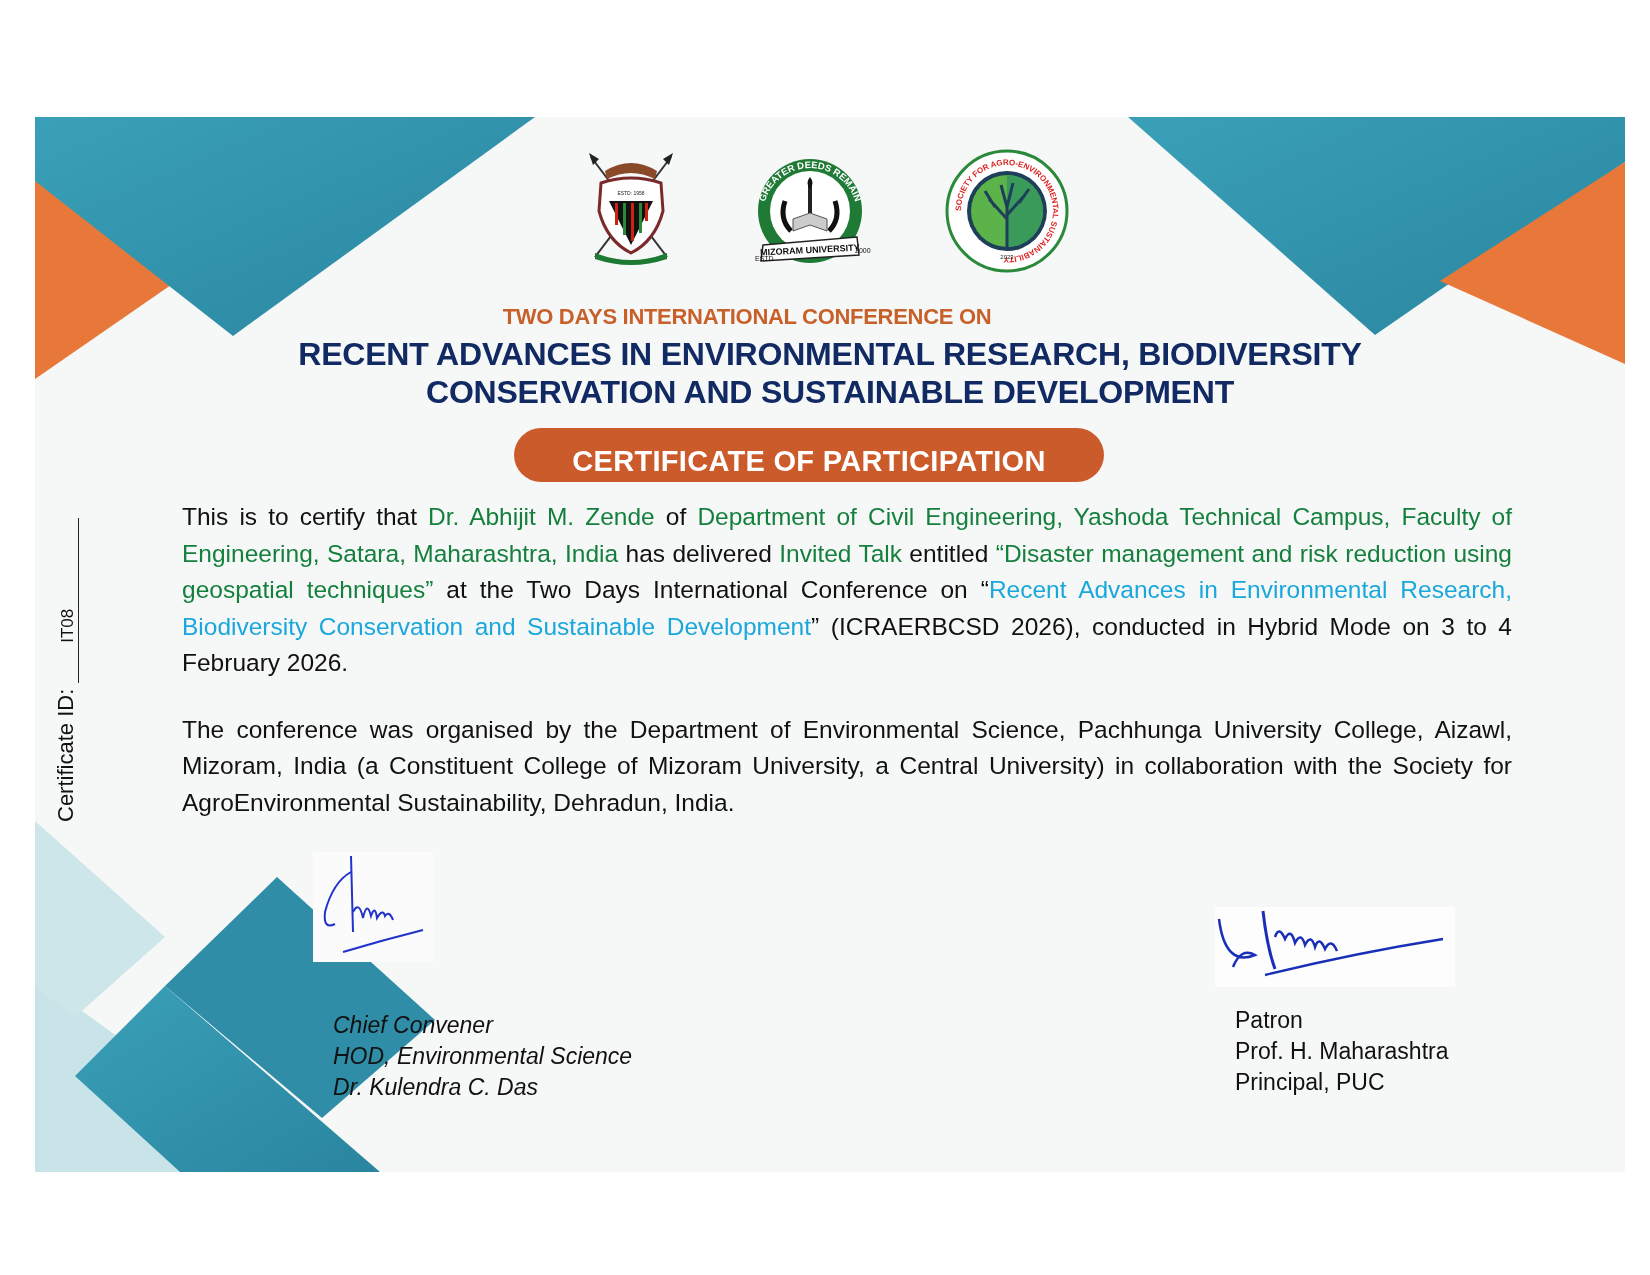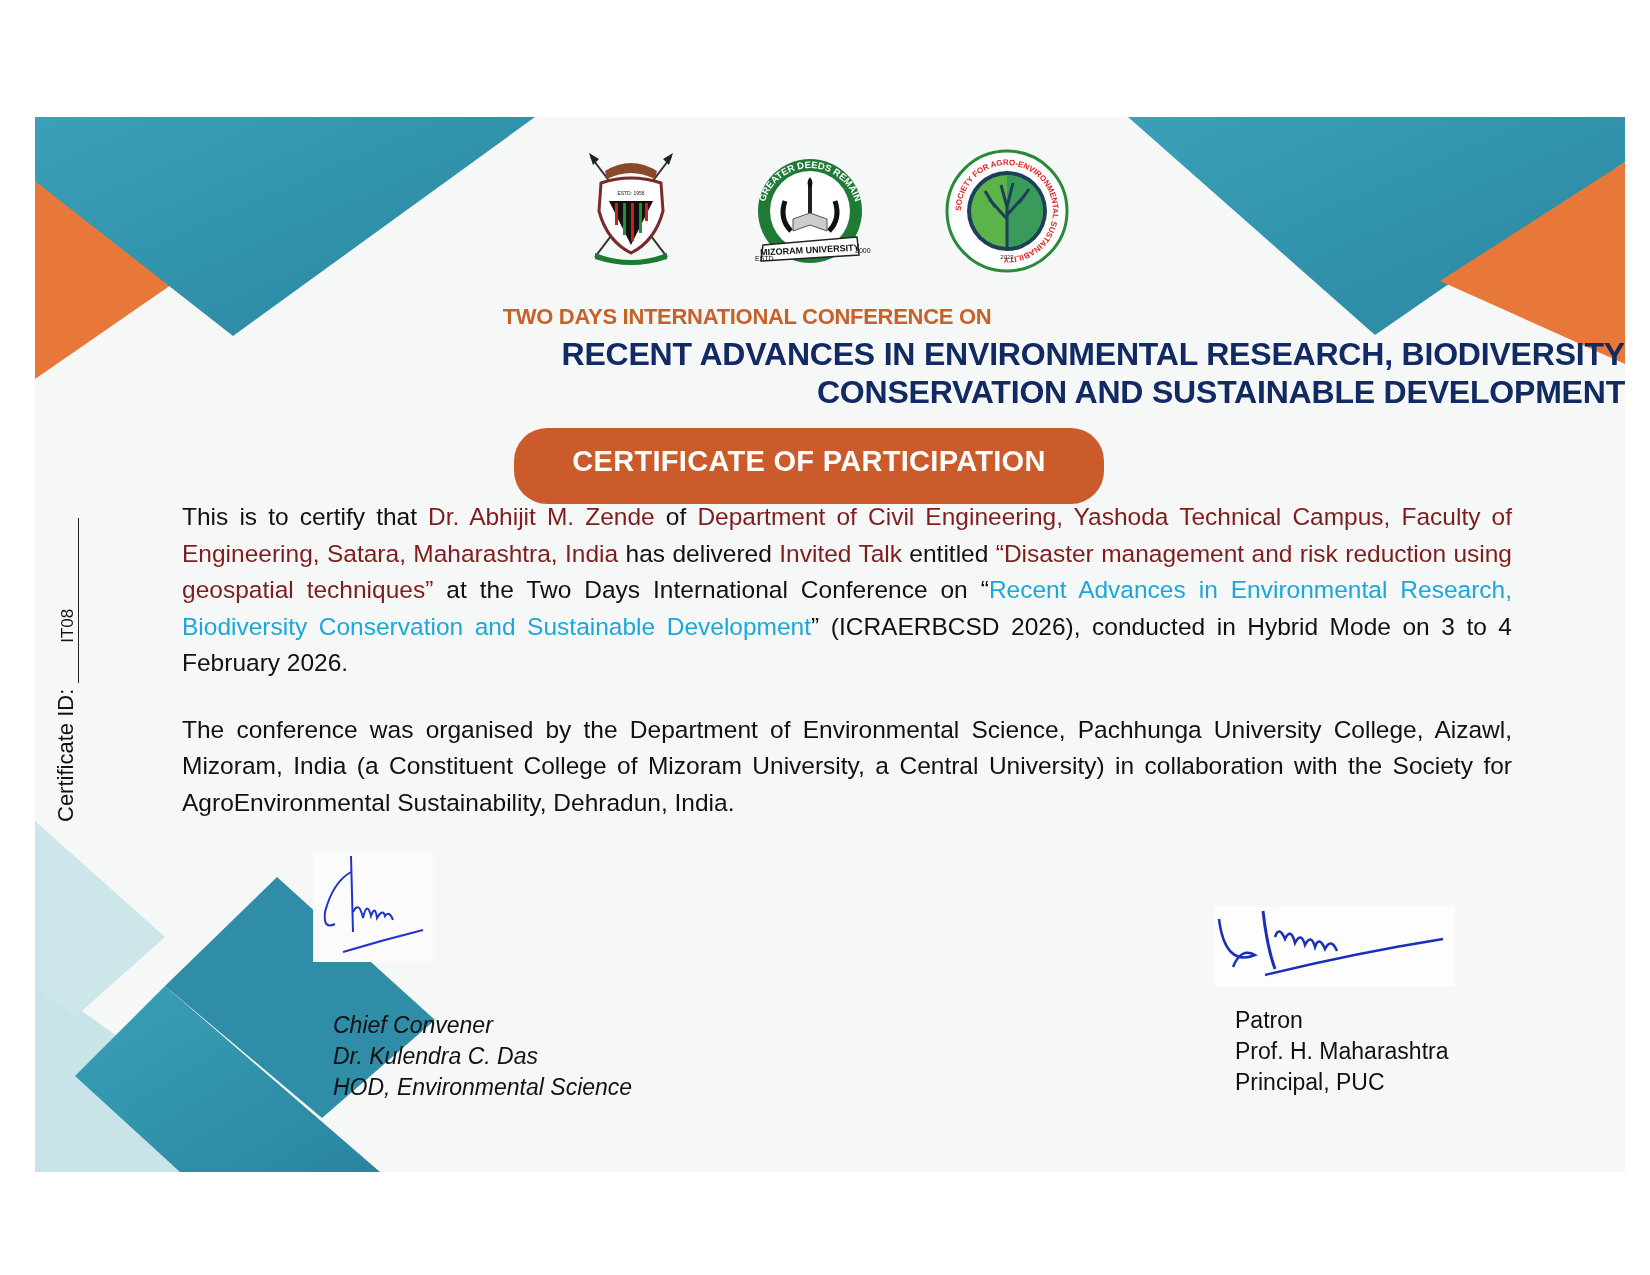--- a/index.html
+++ b/index.html
@@ -13,45 +13,45 @@
   .deco { position: absolute; left: 0; top: 0; }
 
   .logos { position: absolute; left: 0; top: 32px; width: 1590px; height: 130px; }
   .logo { position: absolute; top: 0; }
 
   .conf-sub {
     position: absolute; top: 187px; left: 0; width: 1424px; text-align: center;
     color: #c8602a; font-weight: bold; font-size: 22px; letter-spacing: -0.3px;
   }
   .conf-title {
-    position: absolute; top: 218px; left: 0; width: 1590px; text-align: right;
+    position: absolute; top: 218px; left: 0; width: 1590px; text-align: center;
     color: #122a63; font-weight: bold; font-size: 32px; line-height: 38px; letter-spacing: -0.2px;
   }
   .badge {
-    position: absolute; left: 479px; top: 311px; width: 590px; height: 76px;
+    position: absolute; left: 479px; top: 311px; width: 590px; height: 54px;
     background: #cc5b2b; border-radius: 33px; color: #ffffff;
     font-weight: bold; font-size: 29px; text-align: center; line-height: 66px; letter-spacing: 0.3px;
   }
 
   .cert-id {
     position: absolute; left: 18px; top: 705px; transform-origin: 0 0; transform: rotate(-90deg);
     white-space: nowrap; font-size: 22px; color: #111;
     display: flex; align-items: baseline;
   }
   .cert-id .idval {
     display: inline-block; width: 165px; border-bottom: 1px solid #222; margin-left: 6px;
     font-size: 17px; padding-left: 40px; line-height: 20px;
   }
 
   .body {
     position: absolute; left: 147px; top: 382px; width: 1330px;
     font-size: 24.5px; line-height: 36.5px; color: #111; text-align: justify;
   }
   .body p + p { margin-top: 30px; }
-  .red { color: #7f1d1d; }
+  .red { color: #15803d; }
   .cyan { color: #1aa7dc; }
 
   .sig-block { position: absolute; font-size: 23px; line-height: 31px; color: #111; }
   .sig-left { left: 298px; top: 893px; font-style: italic; }
   .sig-right { left: 1200px; top: 888px; }
   .sig-img { position: absolute; }
 </style>
 </head>
 <body>
 
@@ -148,22 +148,22 @@
 
   <svg class="sig-img" style="left:278px; top:735px;" width="120" height="110" viewBox="0 0 120 110">
     <rect x="0" y="0" width="120" height="110" fill="#fbfbfb"></rect>
     <path d="M38,20 Q20,30 12,60 Q10,78 22,72" stroke="#2233cc" stroke-width="2" fill="none"></path>
     <path d="M38,4 L40,80" stroke="#2233cc" stroke-width="2" fill="none"></path>
     <path d="M40,60 Q46,48 50,66 Q54,48 58,64 Q62,52 64,66 Q70,56 72,64 Q76,58 80,68" stroke="#2233cc" stroke-width="2" fill="none"></path>
     <path d="M30,100 Q70,88 110,78" stroke="#2233cc" stroke-width="2.2" fill="none"></path>
   </svg>
   <div class="sig-block sig-left">
     <div>Chief Convener</div>
+    <div>HOD, Environmental Science</div>
     <div>Dr. Kulendra C. Das</div>
-    <div>HOD, Environmental Science</div>
   </div>
 
   <svg class="sig-img" style="left:1180px; top:790px;" width="240" height="80" viewBox="0 0 240 80">
     <rect x="0" y="0" width="240" height="80" fill="#fdfdfd"></rect>
     <path d="M4,12 Q10,60 40,48 Q26,40 18,60" stroke="#1a2fb8" stroke-width="2.5" fill="none"></path>
     <path d="M48,4 Q52,40 60,62" stroke="#1a2fb8" stroke-width="3" fill="none"></path>
     <path d="M60,30 Q64,18 70,32 Q76,20 80,36 Q86,24 90,38 Q96,26 100,40 Q104,28 110,42 Q116,30 122,44" stroke="#1a2fb8" stroke-width="2.5" fill="none"></path>
     <path d="M50,68 Q140,46 228,32" stroke="#1a2fb8" stroke-width="2.5" fill="none"></path>
   </svg>
   <div class="sig-block sig-right">

